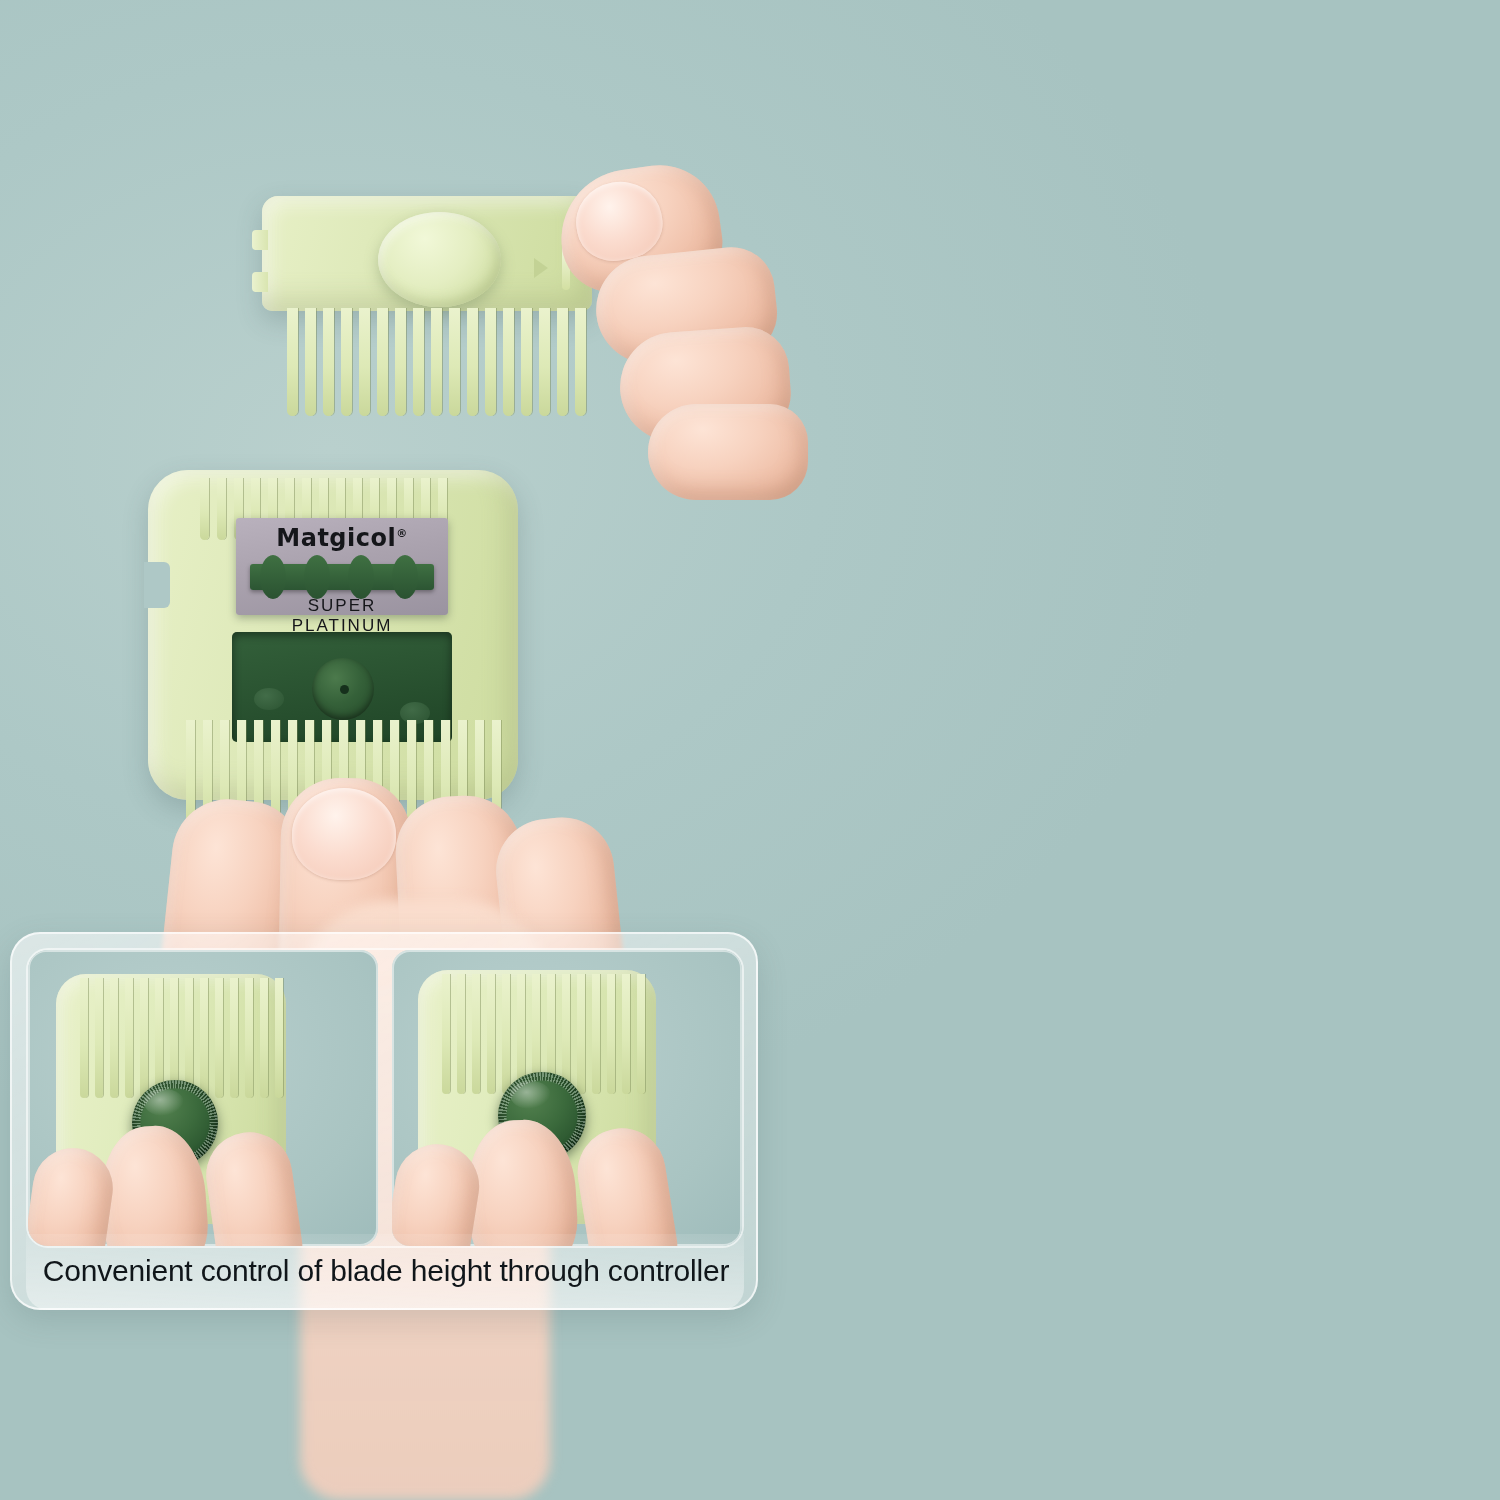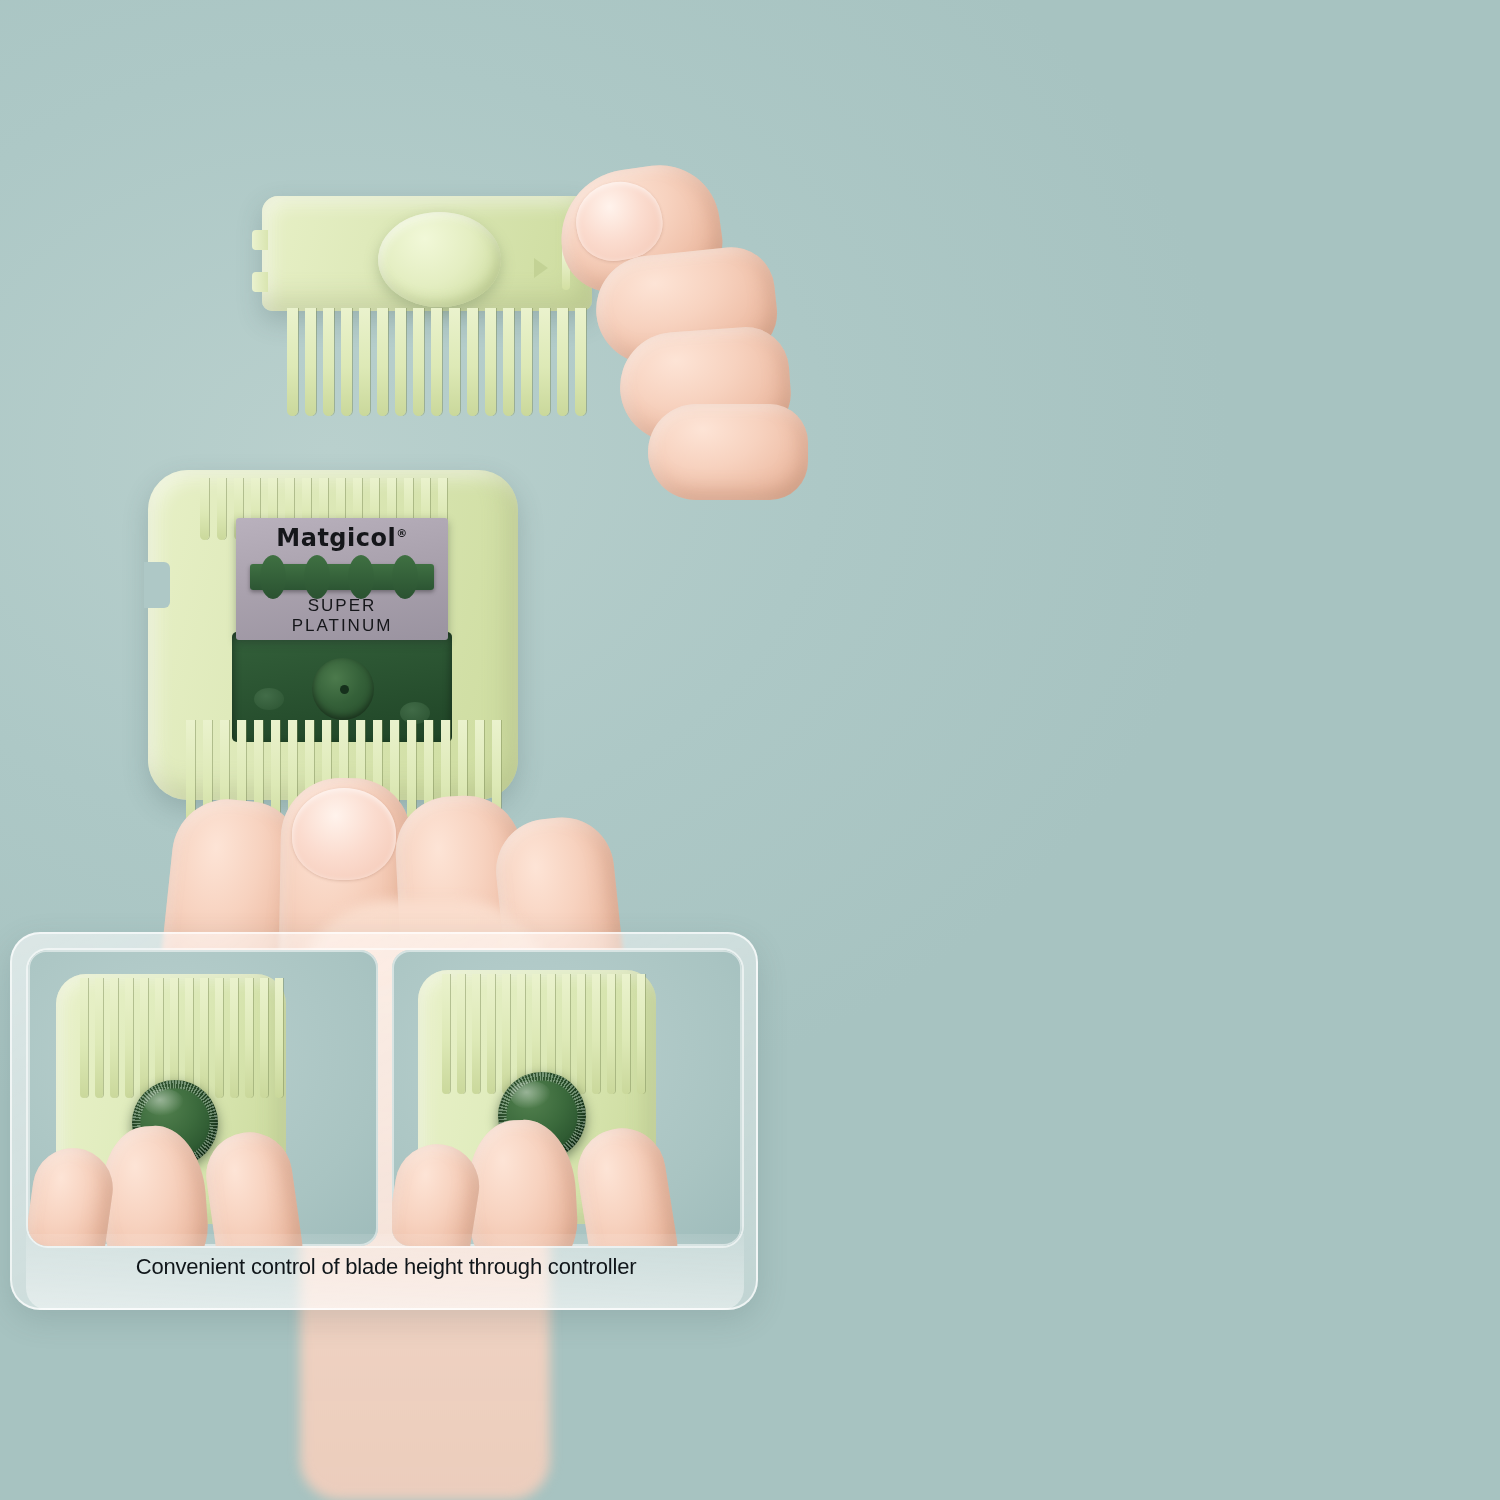--- a/index.html
+++ b/index.html
@@ -104,21 +104,21 @@
   #blade-head { left:148px; top:470px; width:370px; height:330px; border-radius:40px; }
   #blade-head-teeth-top { left:200px; top:478px; }
   #blade-head-teeth-bot { left:186px; top:720px; }
   #blade-plate {
     position:absolute; left:232px; top:632px; width:220px; height:110px;
     background:linear-gradient(170deg,#33603a 0%,#2a5331 48%,#1f4426 100%);
     border-radius:5px;
     box-shadow:inset 0 3px 10px rgba(0,0,0,.45);
   }
   #blade-label {
-    position:absolute; left:236px; top:518px; width:212px; height:122px;
+    position:absolute; left:236px; top:518px; width:212px; height:97px;
     background:linear-gradient(170deg,#b9b1bd 0%,#aaa2ae 45%,#9a93a0 100%);
     border-radius:3px;
     box-shadow:0 3px 9px rgba(40,55,50,.35);
     text-align:center;
     color:#15161a;
   }
   #blade-brand {
     position:absolute; left:0; right:0; top:6px;
     font-size:24px; font-weight:600; letter-spacing:.5px;
     font-family:"DejaVu Sans", sans-serif;
@@ -173,21 +173,21 @@
     display:flex; gap:14px;
   }
   .inset-tile {
     position:relative; flex:1; border-radius:18px; overflow:hidden;
     background:
       radial-gradient(ellipse 300px 260px at 40% 35%, #b9d0ce 0%, #a9c4c2 70%, #9fbcbb 100%);
     box-shadow:inset 0 0 0 2px rgba(255,255,255,.5);
   }
   #inset-caption {
     position:absolute; left:4px; right:0; top:320px;
-    text-align:center; font-size:22px; color:#10161a; letter-spacing:-0.2px;
+    text-align:center; font-size:30px; color:#10161a; letter-spacing:-0.2px;
   }
 
   
   .tile-body {
     position:absolute;
     background:linear-gradient(105deg,#e9f1c9 0%,#e0ecbd 38%,#d4e2aa 72%,#c9d89b 100%);
     border-radius:30px;
     box-shadow: inset -8px -10px 22px rgba(150,162,112,.3),
                 inset 6px 6px 16px rgba(255,255,255,.5);
   }

